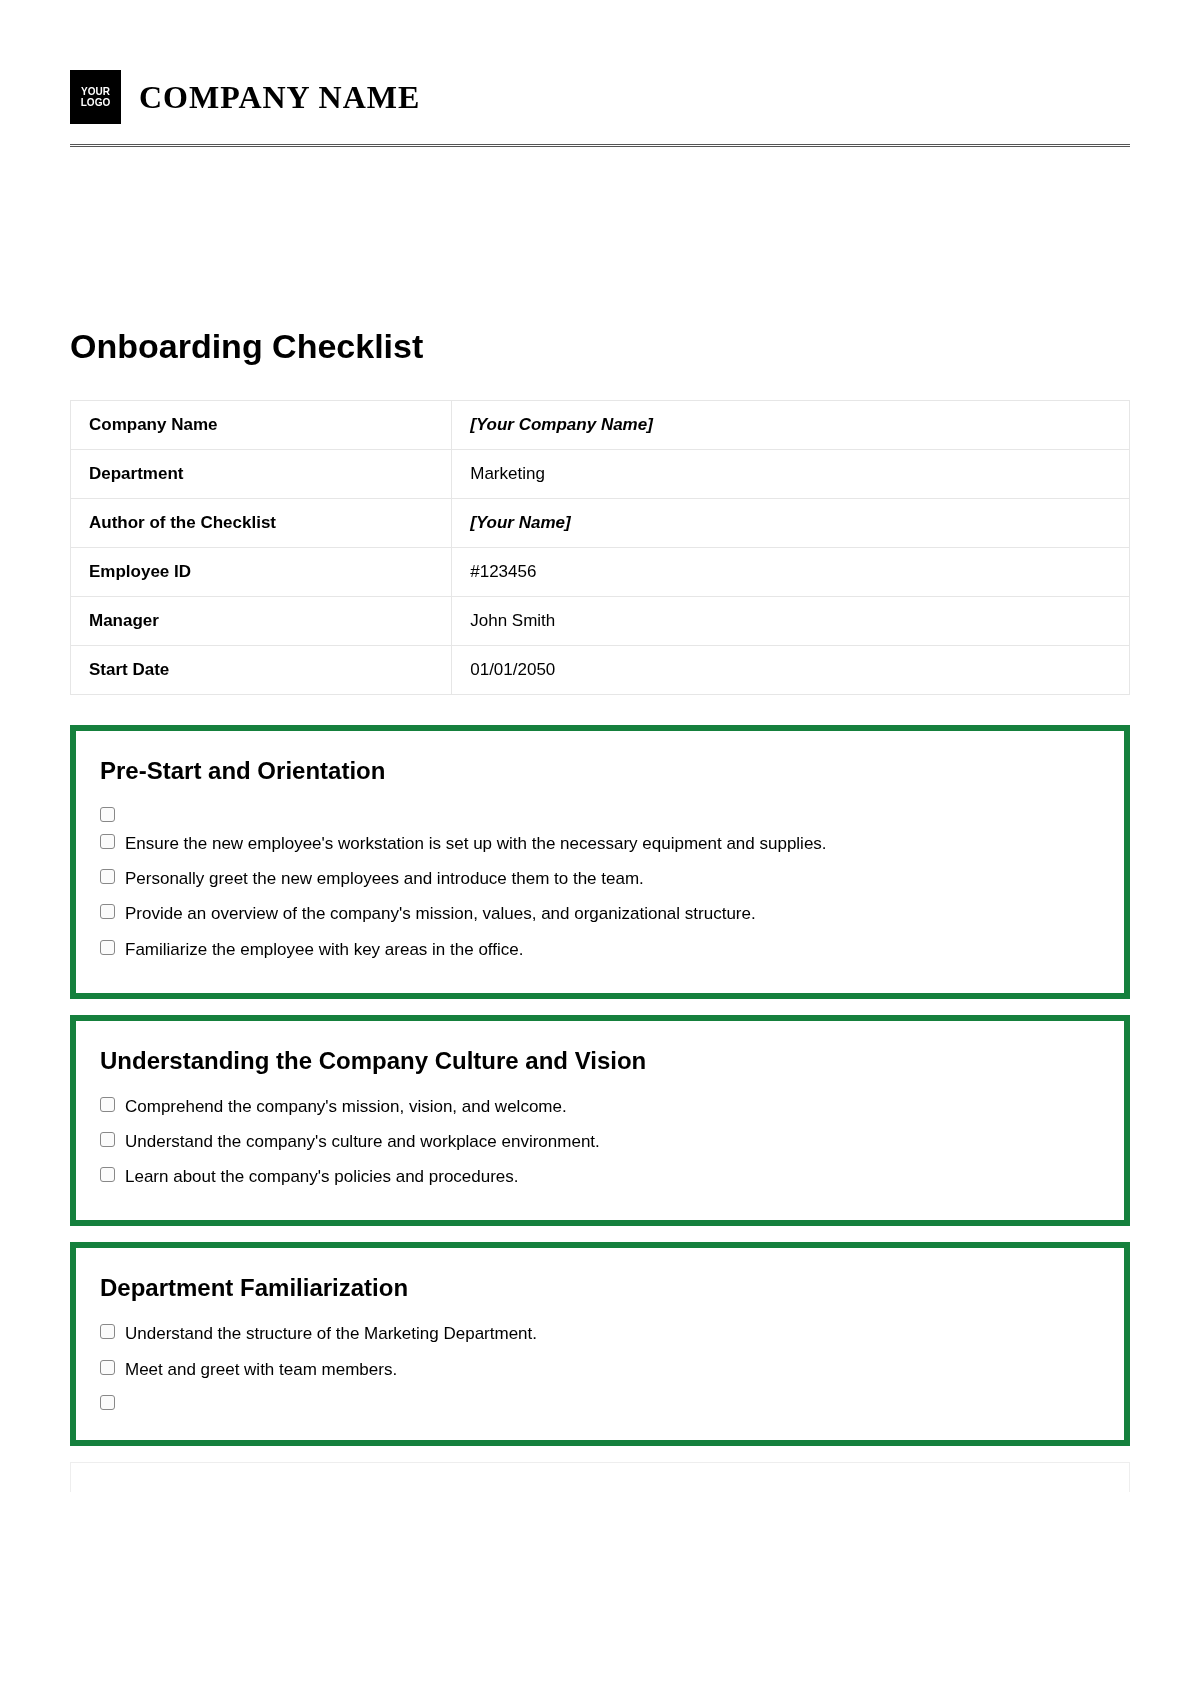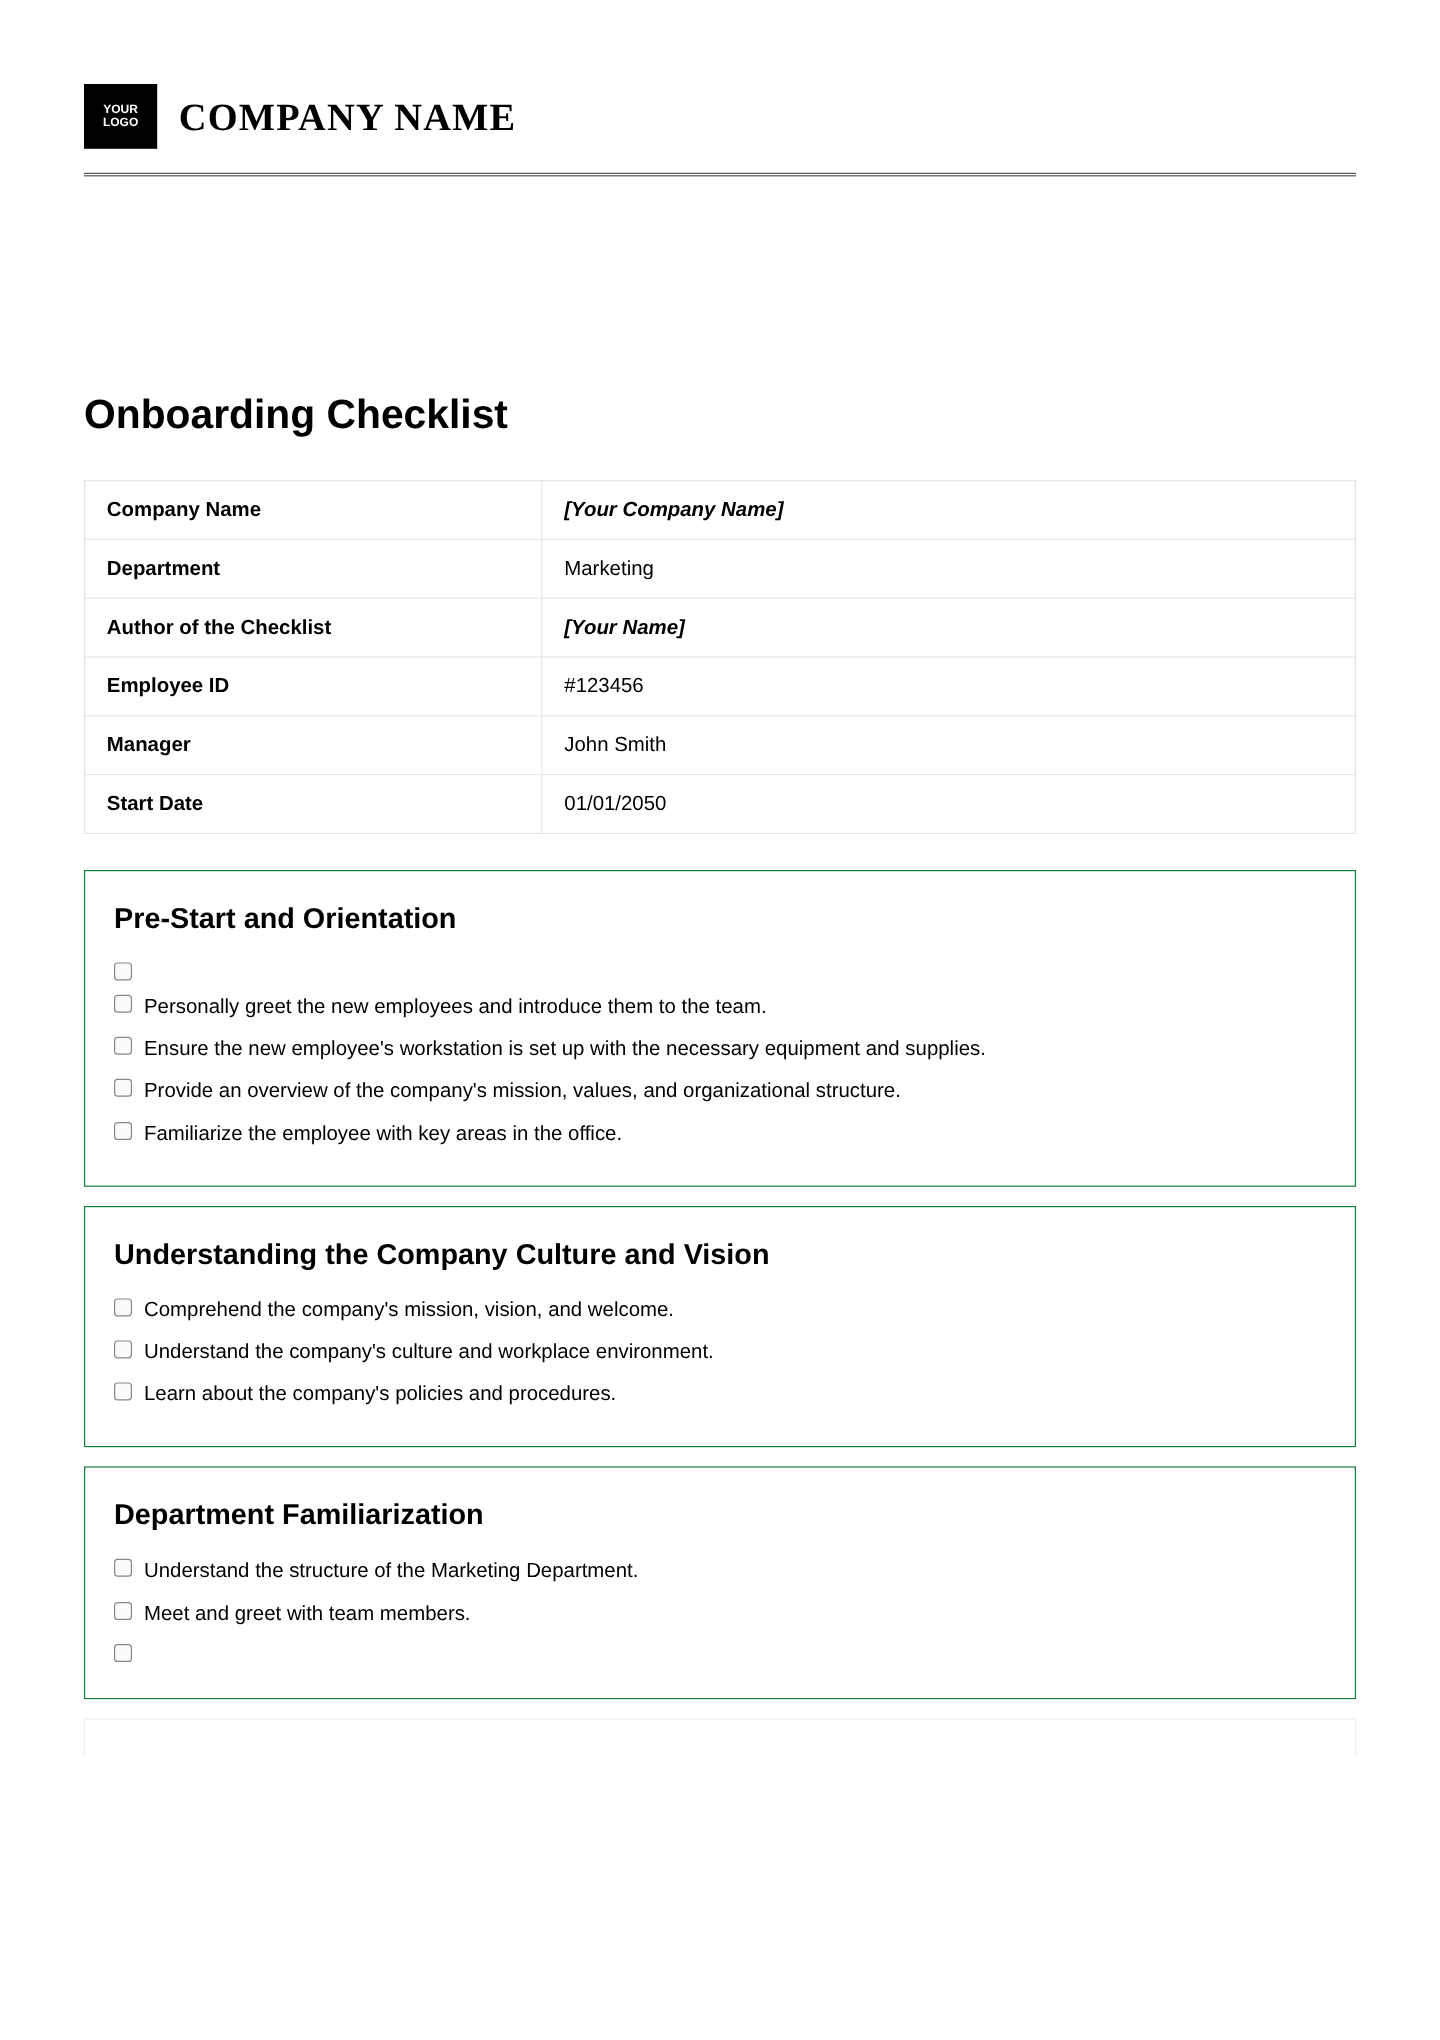--- a/index.html
+++ b/index.html
@@ -23,21 +23,21 @@
       align-items: flex-start;
       margin-bottom: 20px;
     }
     .header-left {
       display: flex;
       align-items: center;
       gap: 18px;
     }
     .logo-box {
       background: #000;
-      width: 61px;
+      width: 51px;
       height: 54px;
       display: flex;
       flex-direction: column;
       align-items: center;
       justify-content: center;
       color: #fff;
       font-size: 10px;
       font-weight: bold;
       line-height: 1.1;
       text-align: center;
@@ -79,21 +79,21 @@
       font-weight: 600;
     }
     .info-table td.value {
       font-weight: 400;
     }
     .info-table td.value.bold {
       font-weight: 700;
       font-style: italic;
     }
     .section {
-      border: 1px solid #15803d;
+      border: 6px solid #15803d;
       padding: 26px 24px 22px 24px;
       margin-bottom: 16px;
     }
     .section-title {
       font-size: 24px;
       font-weight: 800;
       margin-bottom: 18px;
     }
     .checklist {
       list-style: none;
@@ -173,25 +173,25 @@
 
   <div id="sections-container">
       <div class="section">
         <div class="section-title">Pre-Start and Orientation</div>
         <ul class="checklist">
           <li>
             <span class="checkbox"></span>
           </li>
           <li>
             <span class="checkbox"></span>
+            <span>Ensure the new employee's workstation is set up with the necessary equipment and supplies.</span>
+          </li>
+          <li>
+            <span class="checkbox"></span>
             <span>Personally greet the new employees and introduce them to the team.</span>
-          </li>
-          <li>
-            <span class="checkbox"></span>
-            <span>Ensure the new employee's workstation is set up with the necessary equipment and supplies.</span>
           </li>
           <li>
             <span class="checkbox"></span>
             <span>Provide an overview of the company's mission, values, and organizational structure.</span>
           </li>
           <li>
             <span class="checkbox"></span>
             <span>Familiarize the employee with key areas in the office.</span>
           </li>
         </ul>

